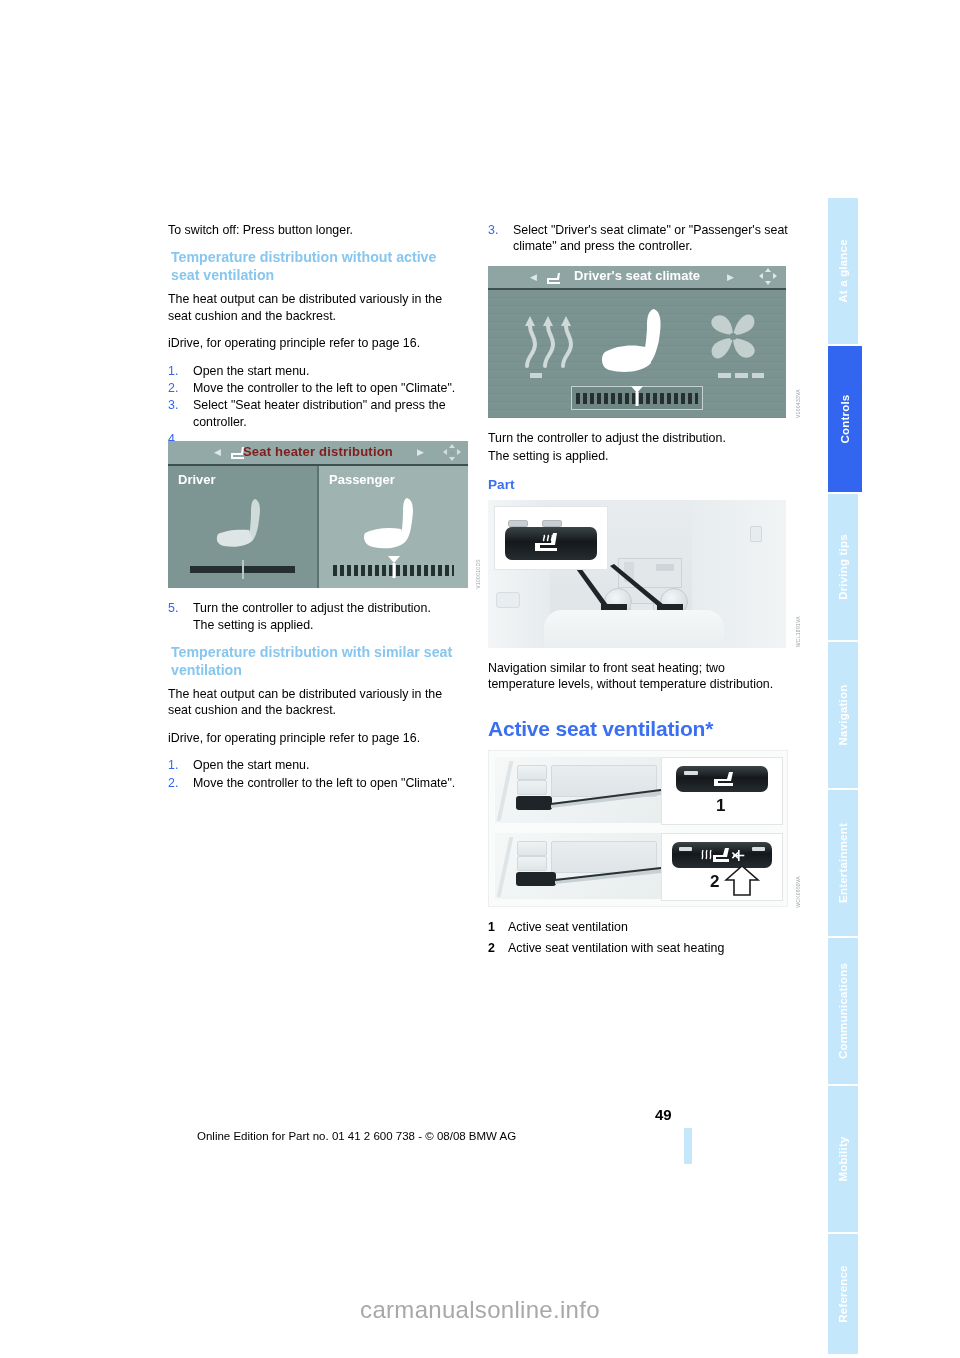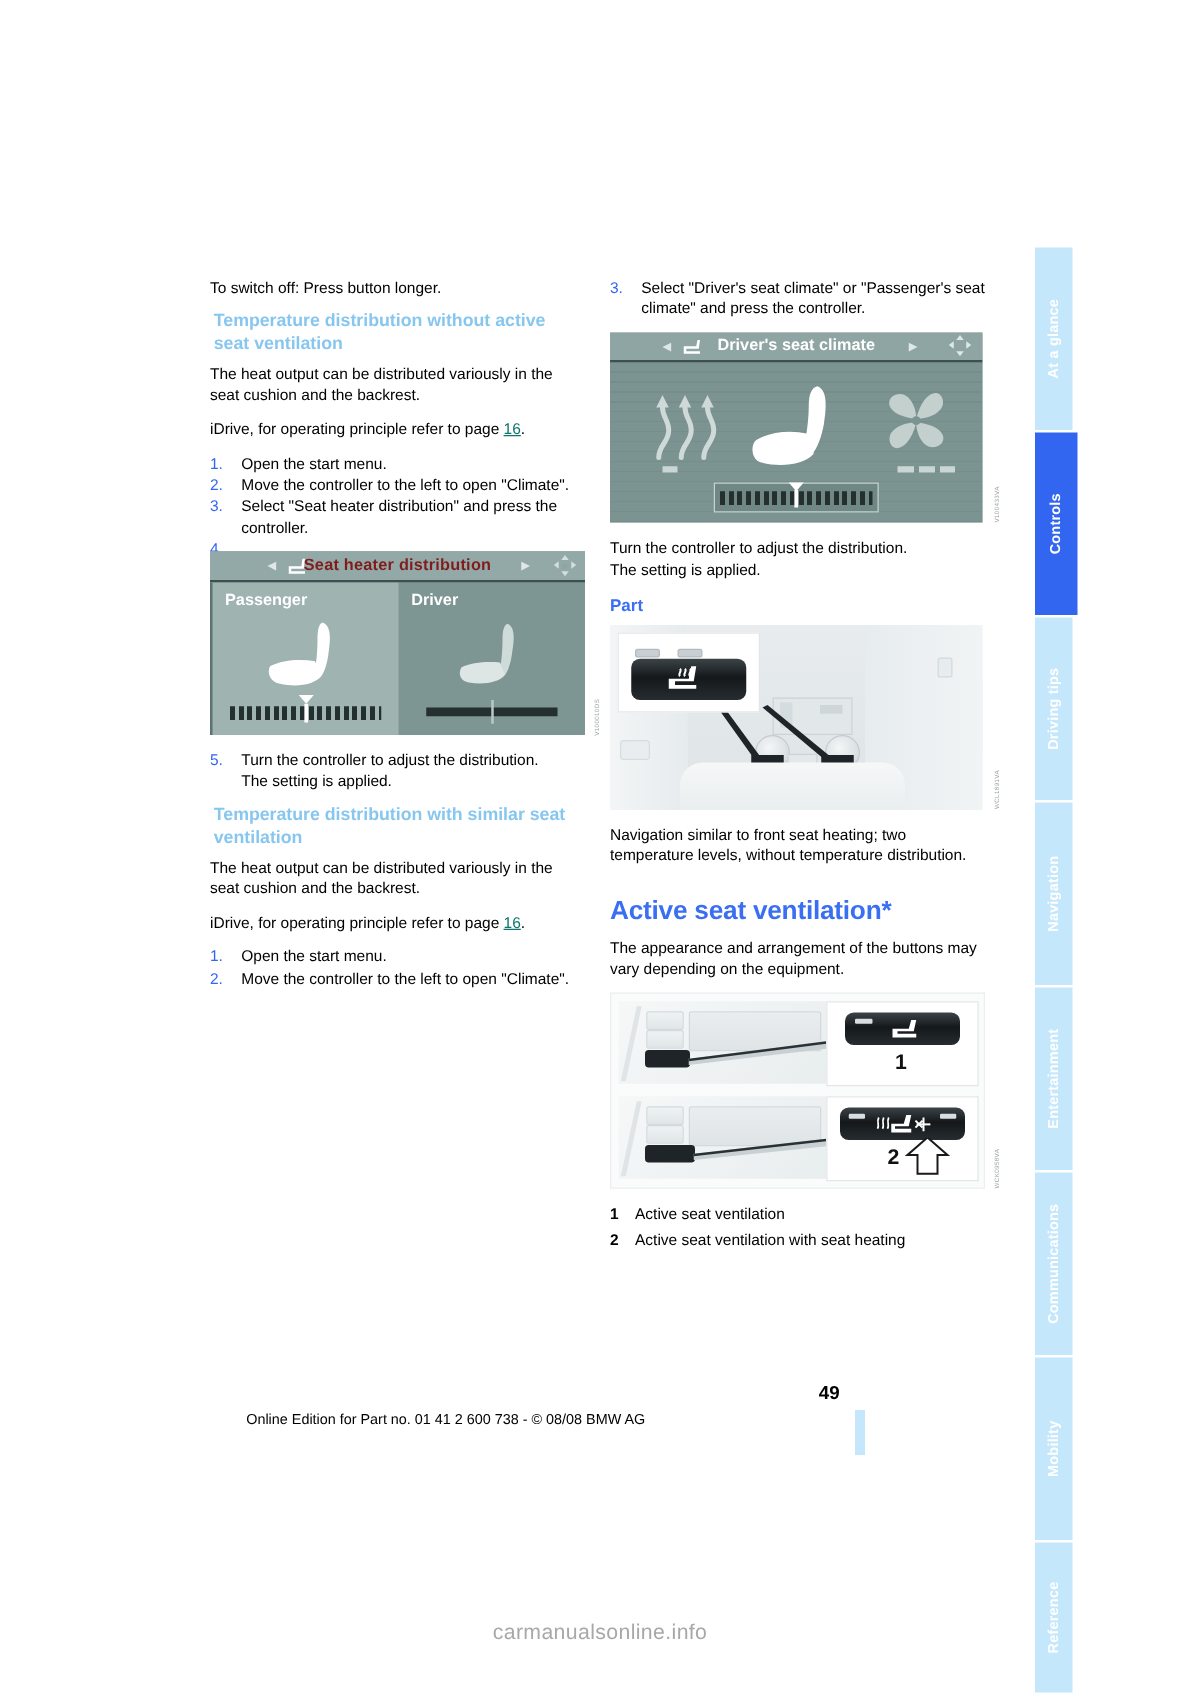--- a/index.html
+++ b/index.html
@@ -28,21 +28,21 @@
   .tab.active{background:#3366f0;width:34px;}
 
   
   .col{position:absolute;top:222px;width:300px;}
   .col-left{left:168px;}
   .col-right{left:488px;}
 
   p,li,div.txt{font-size:12.4px;line-height:16.4px;color:#000;}
   .para{margin:0 0 11px 0;font-size:12.4px;line-height:16.4px;color:#000;}
   .para b{font-weight:bold;}
-  .ref{color:#0f766e;text-decoration:underline;}
+  .ref{color:#000000;}
 
   h1.sec{
     font-size:21px;line-height:25px;font-weight:bold;
     color:#3a6ff2;margin:0 0 9px 0;letter-spacing:-.2px;
   }
   h2.sec{
     font-size:14.2px;line-height:17.5px;font-weight:bold;
     color:#86c6ef;margin:0 0 7px 3px;
   }
   h3.sec{
@@ -169,21 +169,21 @@
   }
 
   
   .footer{position:absolute;left:0;top:1100px;width:960px;}
   .pageno{position:absolute;left:655px;top:6px;font-size:15px;font-weight:bold;color:#000;}
   .edition{position:absolute;left:197px;top:30px;font-size:11.5px;color:#000;}
   .ftick{position:absolute;left:684px;top:28px;width:8px;height:36px;background:#c5e7fb;}
 
   .watermark{
     position:absolute;left:0;top:1296px;width:960px;text-align:center;
-    font-size:17px;color:#a8a8a8;letter-spacing:.3px;
+    font-size:24px;color:#a8a8a8;letter-spacing:.3px;
   }
 </style>
 </head>
 <body>
 
 <div class="page">
 
   <div class="sidebar">
     <div class="tab" style="top:198px;height:146px;">
       <span class="lbl">At a glance</span>
@@ -242,44 +242,44 @@
           <span class="title">Seat heater distribution</span>
           <span class="arrR">▶</span>
           <span class="corner">
             <svg width="20" height="19" viewBox="0 0 20 19">
               <path d="M10 1 L13 5 L7 5 Z M1 9 L5 6 L5 12 Z M19 9 L15 6 L15 12 Z M10 18 L7 14 L13 14 Z" fill="#dfe8e7"></path>
               <rect x="8" y="8" width="4" height="4" fill="#8fa5a3"></rect>
             </svg>
           </span>
         </div>
         <div class="split">
+          <div class="half driver">
+            <span class="hlabel">Driver</span>
+            <span class="seat">
+              <svg width="70" height="62" viewBox="0 0 70 62">
+                <path d="M47 3 C52 5 53 12 51 24 C50 33 48 40 45 44 L40 44 C42 36 43 25 43 16 C43 9 44 4 47 3 Z" fill="#cfdbd9"></path>
+                <path d="M10 38 C18 34 30 33 41 34 L45 44 C40 50 28 52 16 50 C10 49 7 44 10 38 Z" fill="#dde6e4"></path>
+              </svg>
+            </span>
+            <div class="sliderbar">
+              <div class="solid"></div>
+              <div class="marker"></div>
+            </div>
+          </div>
           <div class="half passenger">
             <span class="hlabel">Passenger</span>
             <span class="seat">
               <svg width="74" height="62" viewBox="0 0 74 62">
                 <path d="M50 2 C56 4 57 12 55 25 C54 34 52 41 49 45 L43 45 C45 36 46 25 46 16 C46 8 47 3 50 2 Z" fill="#ffffff"></path>
                 <path d="M8 37 C18 32 32 31 44 33 L49 45 C43 52 29 54 16 51 C9 50 5 43 8 37 Z" fill="#ffffff"></path>
               </svg>
             </span>
             <div class="dashbar">
               <div class="stem"></div>
               <div class="tri"></div>
-            </div>
-          </div>
-          <div class="half driver">
-            <span class="hlabel">Driver</span>
-            <span class="seat">
-              <svg width="70" height="62" viewBox="0 0 70 62">
-                <path d="M47 3 C52 5 53 12 51 24 C50 33 48 40 45 44 L40 44 C42 36 43 25 43 16 C43 9 44 4 47 3 Z" fill="#cfdbd9"></path>
-                <path d="M10 38 C18 34 30 33 41 34 L45 44 C40 50 28 52 16 50 C10 49 7 44 10 38 Z" fill="#dde6e4"></path>
-              </svg>
-            </span>
-            <div class="sliderbar">
-              <div class="solid"></div>
-              <div class="marker"></div>
             </div>
           </div>
         </div>
       </div>
       <span class="code">V100010DS</span>
     </div>
 
     <ol class="steps">
       <li>
         <span class="num">5.</span>
@@ -413,21 +413,20 @@
           </div>
         </div>
       </div>
       <span class="code">WCL1891VA</span>
     </div>
 
     <p class="para">Navigation similar to front seat heating; two temperature levels, without temperature distribution.</p>
 
     <h1 class="sec" style="margin-top:24px;">Active seat ventilation*</h1>
 
-    <p class="para">The appearance and arrangement of the buttons may vary depending on the equipment.</p>
 
     <div class="fig">
       <div class="photo buttons">
 
         <div style="position:absolute;left:6px;top:6px;width:168px;height:66px;background:linear-gradient(135deg,#f6f8f8,#e8edee);"></div>
         <div style="position:absolute;left:14px;top:10px;width:4px;height:60px;background:#dfe5e7;transform:skewX(-12deg);"></div>
         <div class="vent-slot" style="left:62px;top:14px;width:104px;height:30px;"></div>
         <div style="position:absolute;left:28px;top:14px;width:28px;height:13px;background:linear-gradient(180deg,#eef2f3,#e0e6e8);border:1px solid #d3d9dc;border-radius:2px;"></div>
         <div style="position:absolute;left:28px;top:29px;width:28px;height:13px;background:linear-gradient(180deg,#eef2f3,#e0e6e8);border:1px solid #d3d9dc;border-radius:2px;"></div>
         <div style="position:absolute;left:27px;top:45px;width:36px;height:14px;background:#1e2428;border-radius:3px;"></div>

